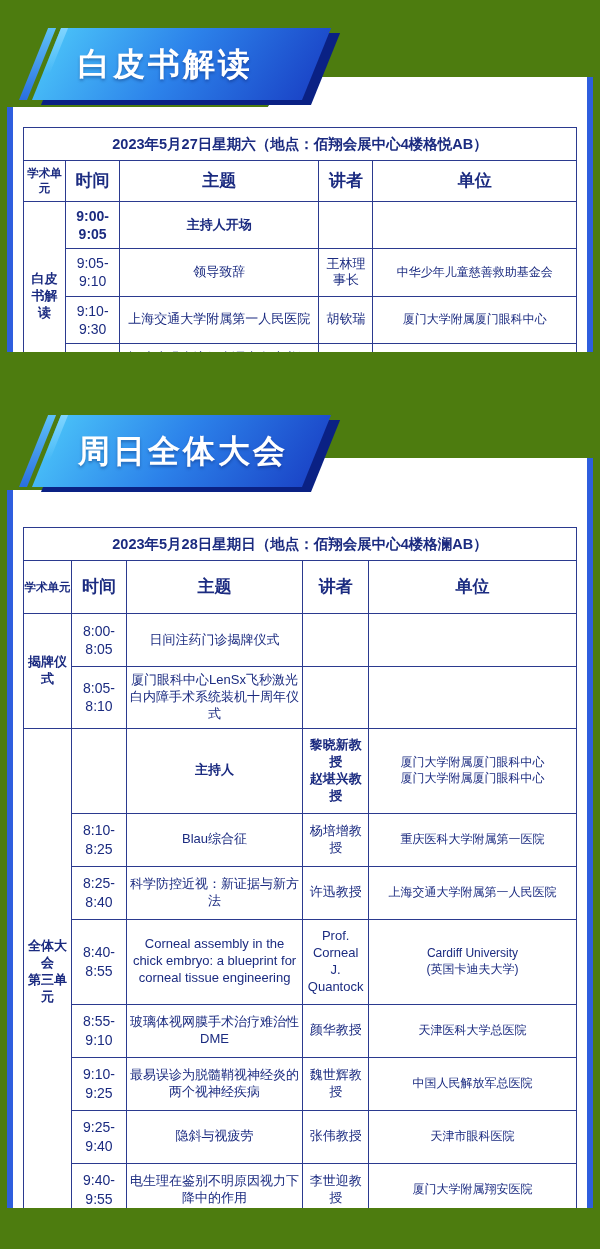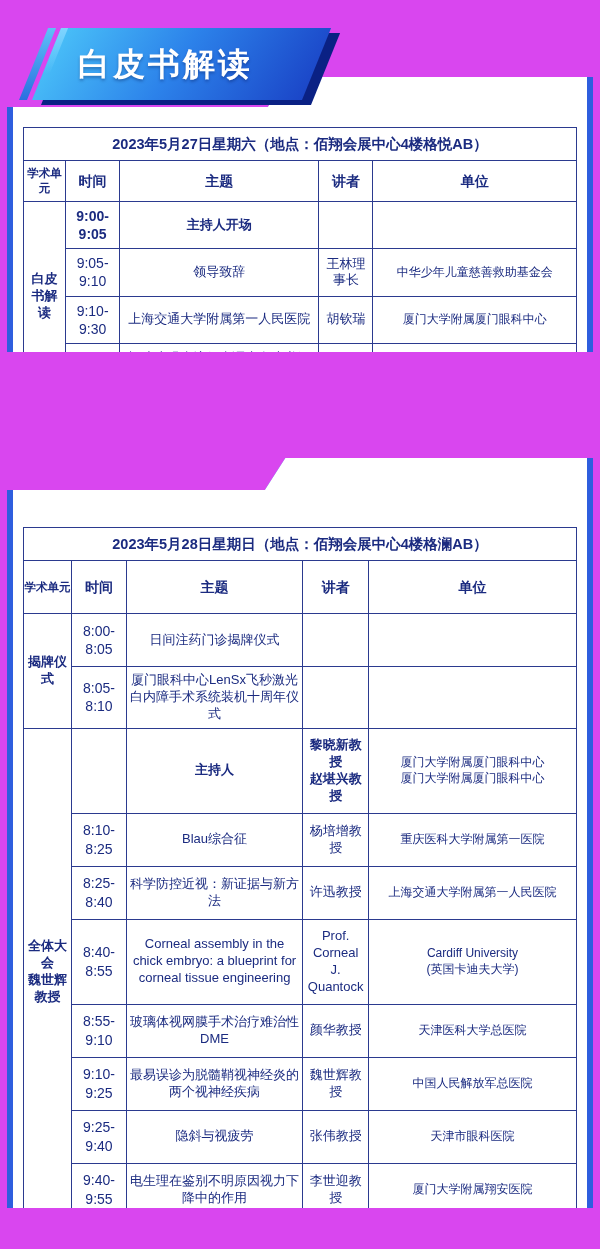--- a/index.html
+++ b/index.html
@@ -1,17 +1,17 @@
 <!DOCTYPE html>
 <html><head>
 <meta charset="utf-8">
 <style>
   html,body{margin:0;padding:0;}
   body{font-family:"Liberation Sans","DejaVu Sans",sans-serif;}
-  .page{position:relative;width:600px;height:1249px;background:#d946ef;overflow:hidden;}
+  .page{position:relative;width:600px;height:1249px;background:#4d7c0f;overflow:hidden;}
 
   
   .banner{position:absolute;left:32px;width:270px;height:72px;z-index:5;}
   .banner-shadow{position:absolute;inset:0;background:#0a2184;
     transform:translate(9px,5px) skewX(-22deg);transform-origin:left bottom;}
   .banner-main{position:absolute;inset:0;
     background:linear-gradient(105deg,#49c0f8 0%,#2c82ea 48%,#1b46c8 100%);
     transform:skewX(-22deg);transform-origin:left bottom;}
   .banner-main .edge-highlight{position:absolute;left:0;top:0;width:7px;height:46px;
     background:linear-gradient(#7fd4ff,rgba(127,212,255,0));}
@@ -35,21 +35,21 @@
   .card{background:#ffffff;width:100%;height:100%;box-sizing:border-box;}
   .card-1{padding-top:48px;}
   .card-2{padding-top:67px;}
 
   
   table{border-collapse:collapse;table-layout:fixed;width:calc(100% - 20px);
     margin:2px auto;color:#1b2b80;}
   td{border:1px solid #2b3a8f;text-align:center;vertical-align:middle;
     padding:5px 3px;font-size:13px;line-height:1.3;word-break:break-word;}
   .title-cell{font-weight:bold;font-size:14.5px;height:24px;padding:4px;}
-  .head td{font-weight:bold;font-size:14px;}
+  .head td{font-weight:bold;font-size:17px;}
   .s0 .head td{height:26px;}
   .s1 .head td{height:42px;}
   .head .hc0{font-size:11.5px;padding:5px 0;}
   .unit-cell{font-weight:bold;font-size:13px;white-space:pre-line;}
   .time{font-size:14px;}
   .speaker{white-space:pre-line;}
   .org{font-size:12px;white-space:pre-line;}
   .em .time,.em .topic,.em .speaker{font-weight:bold;}
   .s0 tr.body-row td{height:26px;}
   .s1 tr.body-row td{height:42px;}
@@ -119,20 +119,28 @@
               <td class="time">9:30-9:50</td>
               <td class="topic">福建省眼病流行病调查白皮书解读</td>
               <td class="speaker">李扬</td>
               <td class="org">厦门大学附属厦门眼科中心</td>
             </tr>
           </tbody>
         </table>
     </div>
   </div>
 
+  <div class="banner banner-2">
+    <div class="banner-shadow"></div>
+    <div class="banner-main">
+      <div class="edge-highlight"></div>
+    </div>
+    <div class="banner-stripe"></div>
+    <div class="banner-label">周日全体大会</div>
+  </div>
 
   <div class="card-wrap card-wrap-2">
     <div class="card card-2">
       <table class="s1">
           <colgroup>
             <col class="c0">
             <col class="c1">
             <col class="c2">
             <col class="c3">
             <col class="c4">
@@ -156,21 +164,21 @@
               <td class="org"></td>
             </tr>
             <tr class="body-row">
               <td class="time">8:05-8:10</td>
               <td class="topic">厦门眼科中心LenSx飞秒激光白内障手术系统装机十周年仪式</td>
               <td class="speaker"></td>
               <td class="org"></td>
             </tr>
             <tr class="body-row em row-tall">
               <td class="unit-cell" rowspan="8">全体大会
-魏世辉教授</td>
+第三单元</td>
               <td class="time"></td>
               <td class="topic">主持人</td>
               <td class="speaker">黎晓新教授
 赵堪兴教授</td>
               <td class="org">厦门大学附属厦门眼科中心
 厦门大学附属厦门眼科中心</td>
             </tr>
             <tr class="body-row">
               <td class="time">8:10-8:25</td>
               <td class="topic">Blau综合征</td>

